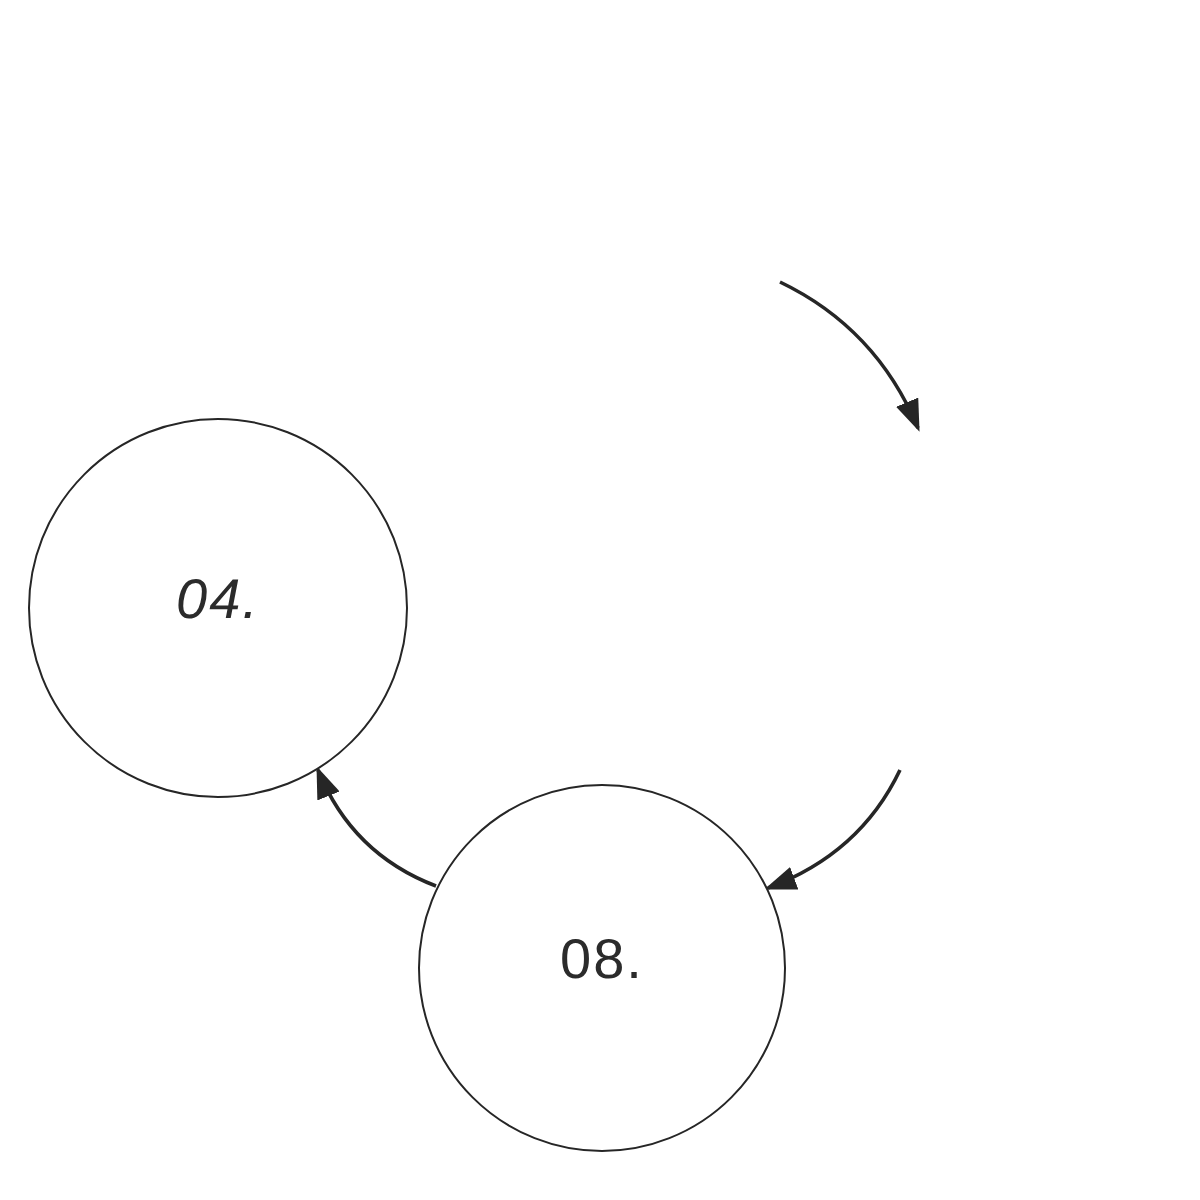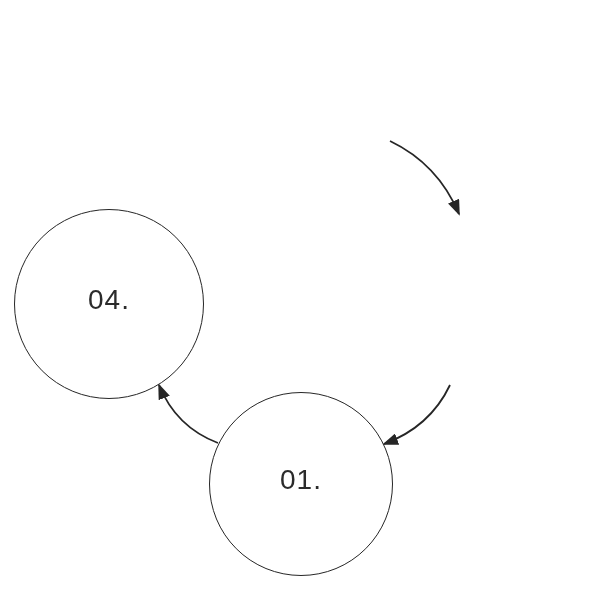--- a/index.html
+++ b/index.html
@@ -52,21 +52,21 @@
     font-weight: 300;
     line-height: 1.15;
     letter-spacing: 1px;
     color: #2b2b2b;
     white-space: nowrap;
   }
   
   .pos-top    { left: 210px; top: 23px;  width: 184px; height: 184px; }
   .pos-right  { left: 398px; top: 208px; width: 186px; height: 186px; }
   .pos-bottom { left: 209px; top: 392px; width: 184px; height: 184px; }
-  .pos-left   { left: 14px;  top: 209px; width: 190px; height: 190px; }
+  .pos-left   { left: 14px;  top: 209px; width: 190px; height: 190px; font-style: italic; }
 </style>
 </head>
 <body>
 
 <div class="canvas">
 
   <svg class="arrow-layer" viewBox="0 0 600 600" xmlns="http://www.w3.org/2000/svg">
     <defs>
       <marker id="head" viewBox="0 0 16 12" markerWidth="16" markerHeight="12" refX="14" refY="6" orient="auto" markerUnits="userSpaceOnUse">
         <path d="M0,0 L16,6 L0,12 Z" fill="#262626"></path>
@@ -77,21 +77,21 @@
 
     <path d="M 450 385 Q 430 427 384 444" fill="none" stroke-width="1.8" marker-end="url(#head)" stroke="#262626"></path>
 
     <path d="M 218 443 Q 176 427 159 385" fill="none" stroke-width="1.8" marker-end="url(#head)" stroke="#262626"></path>
   </svg>
 
 
 
   <div class="step-circle pos-bottom">
     <div class="inner">
-      <span class="step-number">01.</span>
+      <span class="step-number">08.</span>
     </div>
   </div>
 
   <div class="step-circle pos-left">
     <div class="inner">
       <span class="step-number">04.</span>
     </div>
   </div>
 
 </div>

